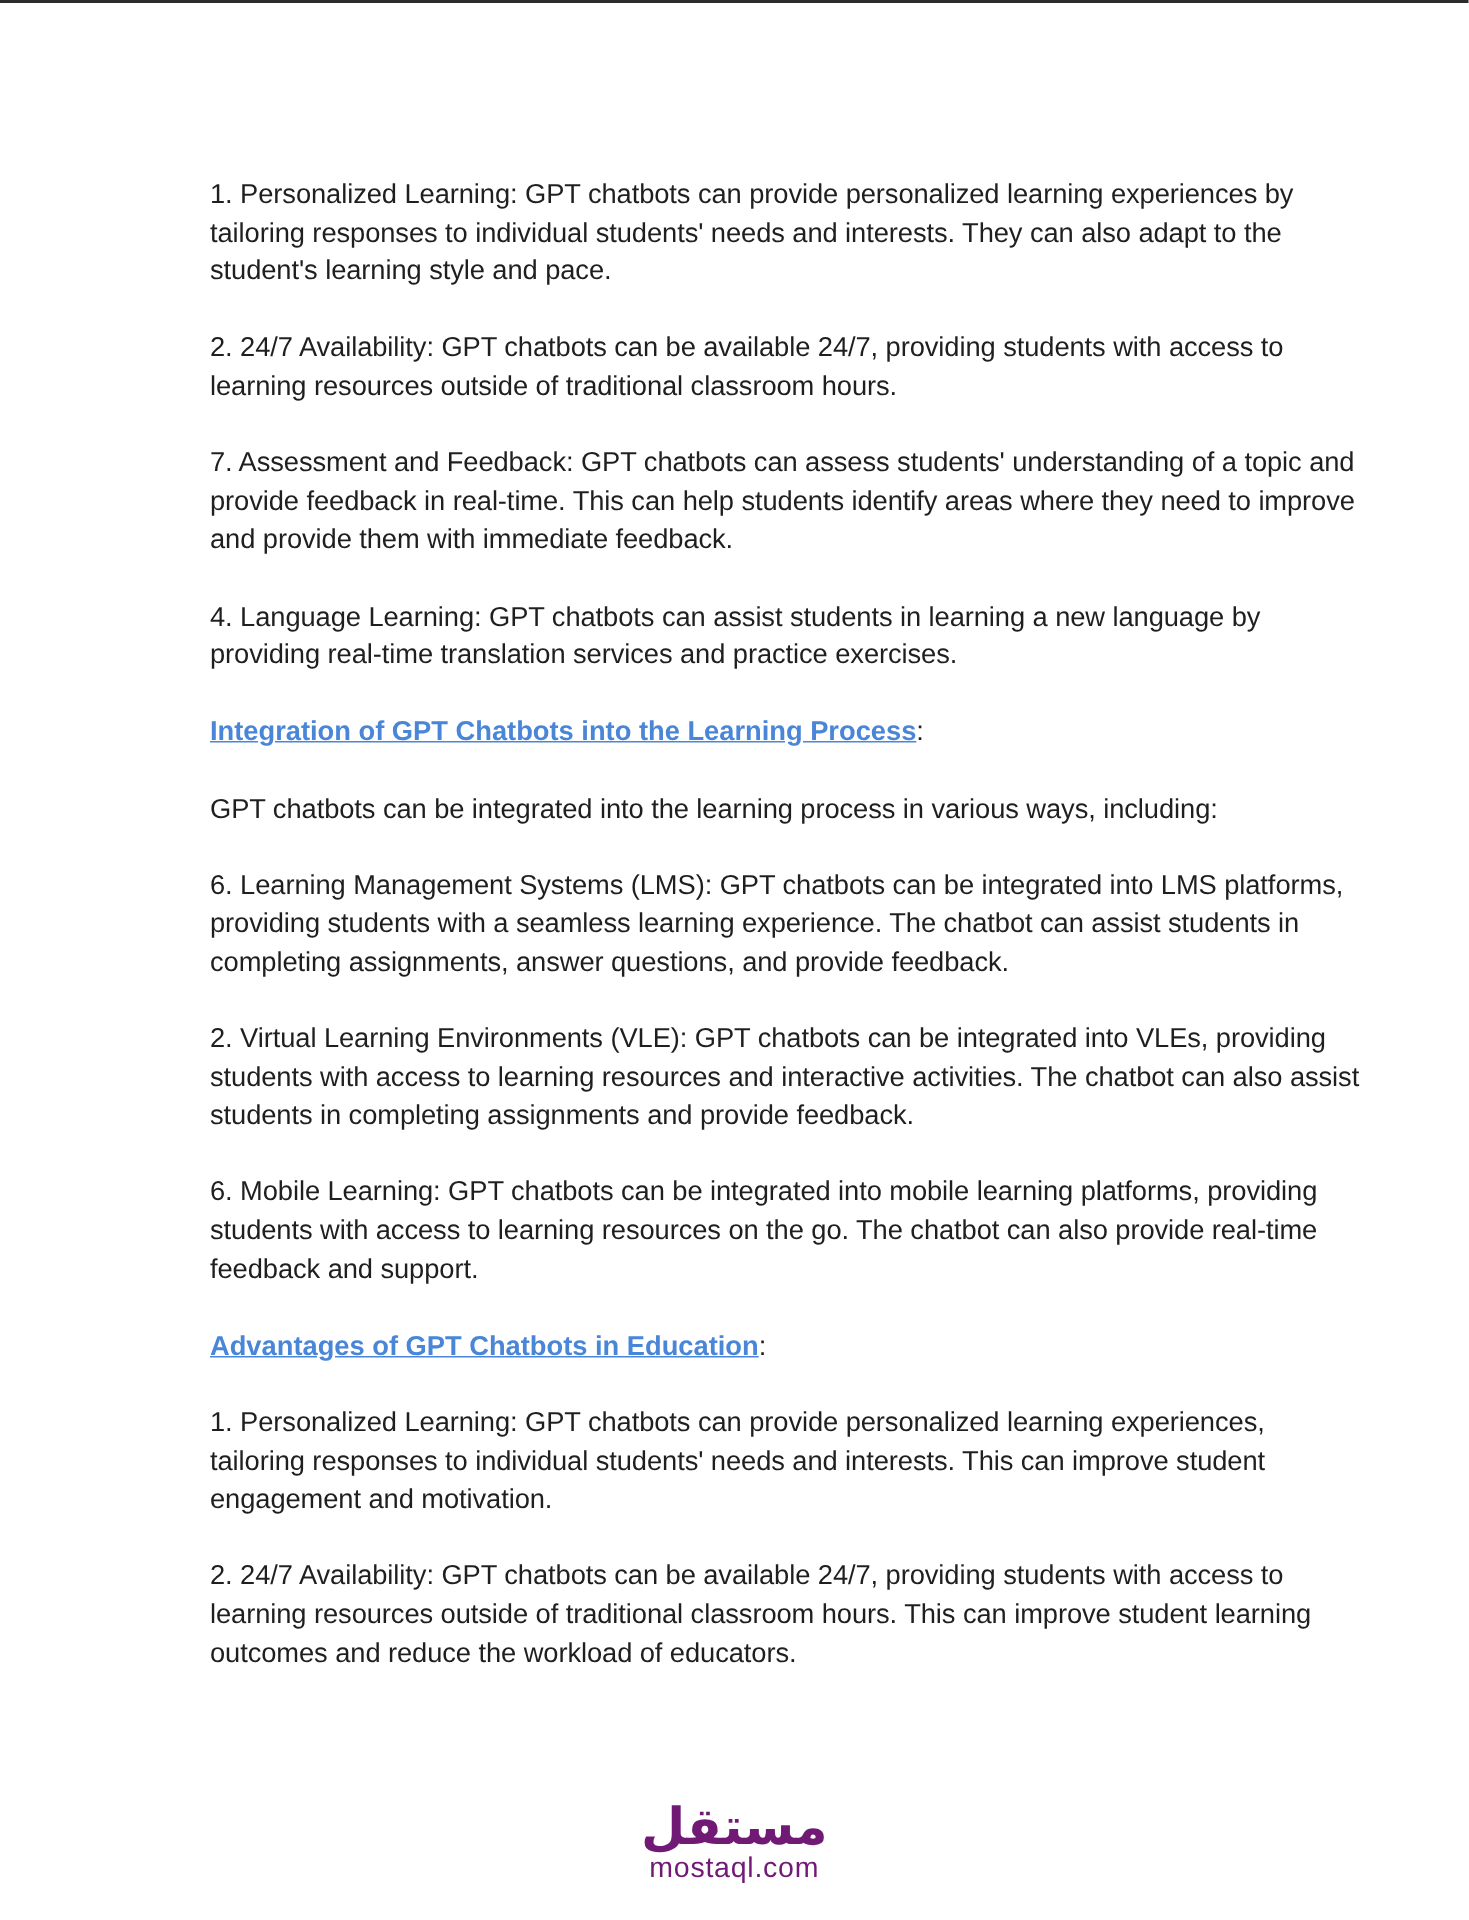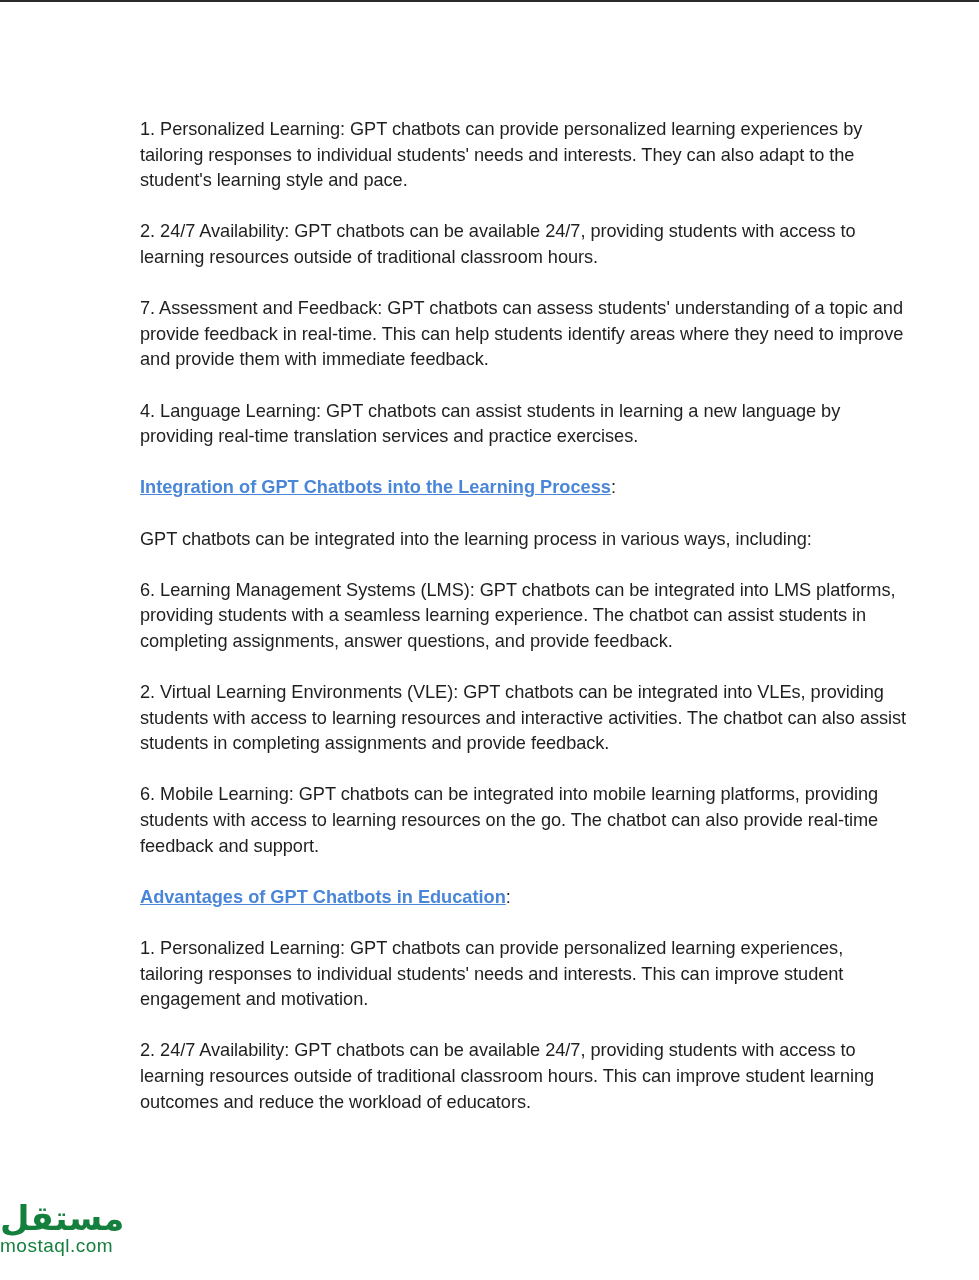--- a/index.html
+++ b/index.html
@@ -6,21 +6,21 @@
     body {
       width: 979px; height: 1280px; background: #ffffff; position: relative; overflow: hidden;
       font-family: "Liberation Sans", sans-serif; color: #1f1f1f;
     }
     .top-bar { position: absolute; left: 0; top: 0; width: 979px; height: 2px; background: #2b2b2b; }
     .content { position: absolute; left: 114px; top: 117px; width: 770px; margin-left: 26px; }
     .para { font-size: 18.2px; line-height: 25.6px; margin: 0 0 25.6px 0; letter-spacing: -0.05px; }
     .heading { font-size: 18.2px; line-height: 25.6px; margin: 0 0 25.6px 0; font-weight: bold; }
     .heading .h-text { color: #4a86d8; text-decoration: underline; }
     .heading .h-colon { color: #1f1f1f; font-weight: normal; }
-    .watermark { position: absolute; left: 0; width: 979px; text-align: left; top: 1200px; color: #15803d; }
+    .watermark { position: absolute; left: 0; width: 979px; text-align: center; top: 1200px; color: #701a75; }
     .wm-arabic { font-family: "DejaVu Sans", sans-serif; font-size: 34px; font-weight: bold; line-height: 36px; }
     .wm-latin { font-size: 19px; line-height: 20px; letter-spacing: 0.5px; }
   </style>
 </head>
 <body>
 
 <div class="top-bar"></div>
 
 <div class="content">
   <p class="para">1. Personalized Learning: GPT chatbots can provide personalized learning experiences by tailoring responses to individual students' needs and interests. They can also adapt to the student's learning style and pace.</p>

